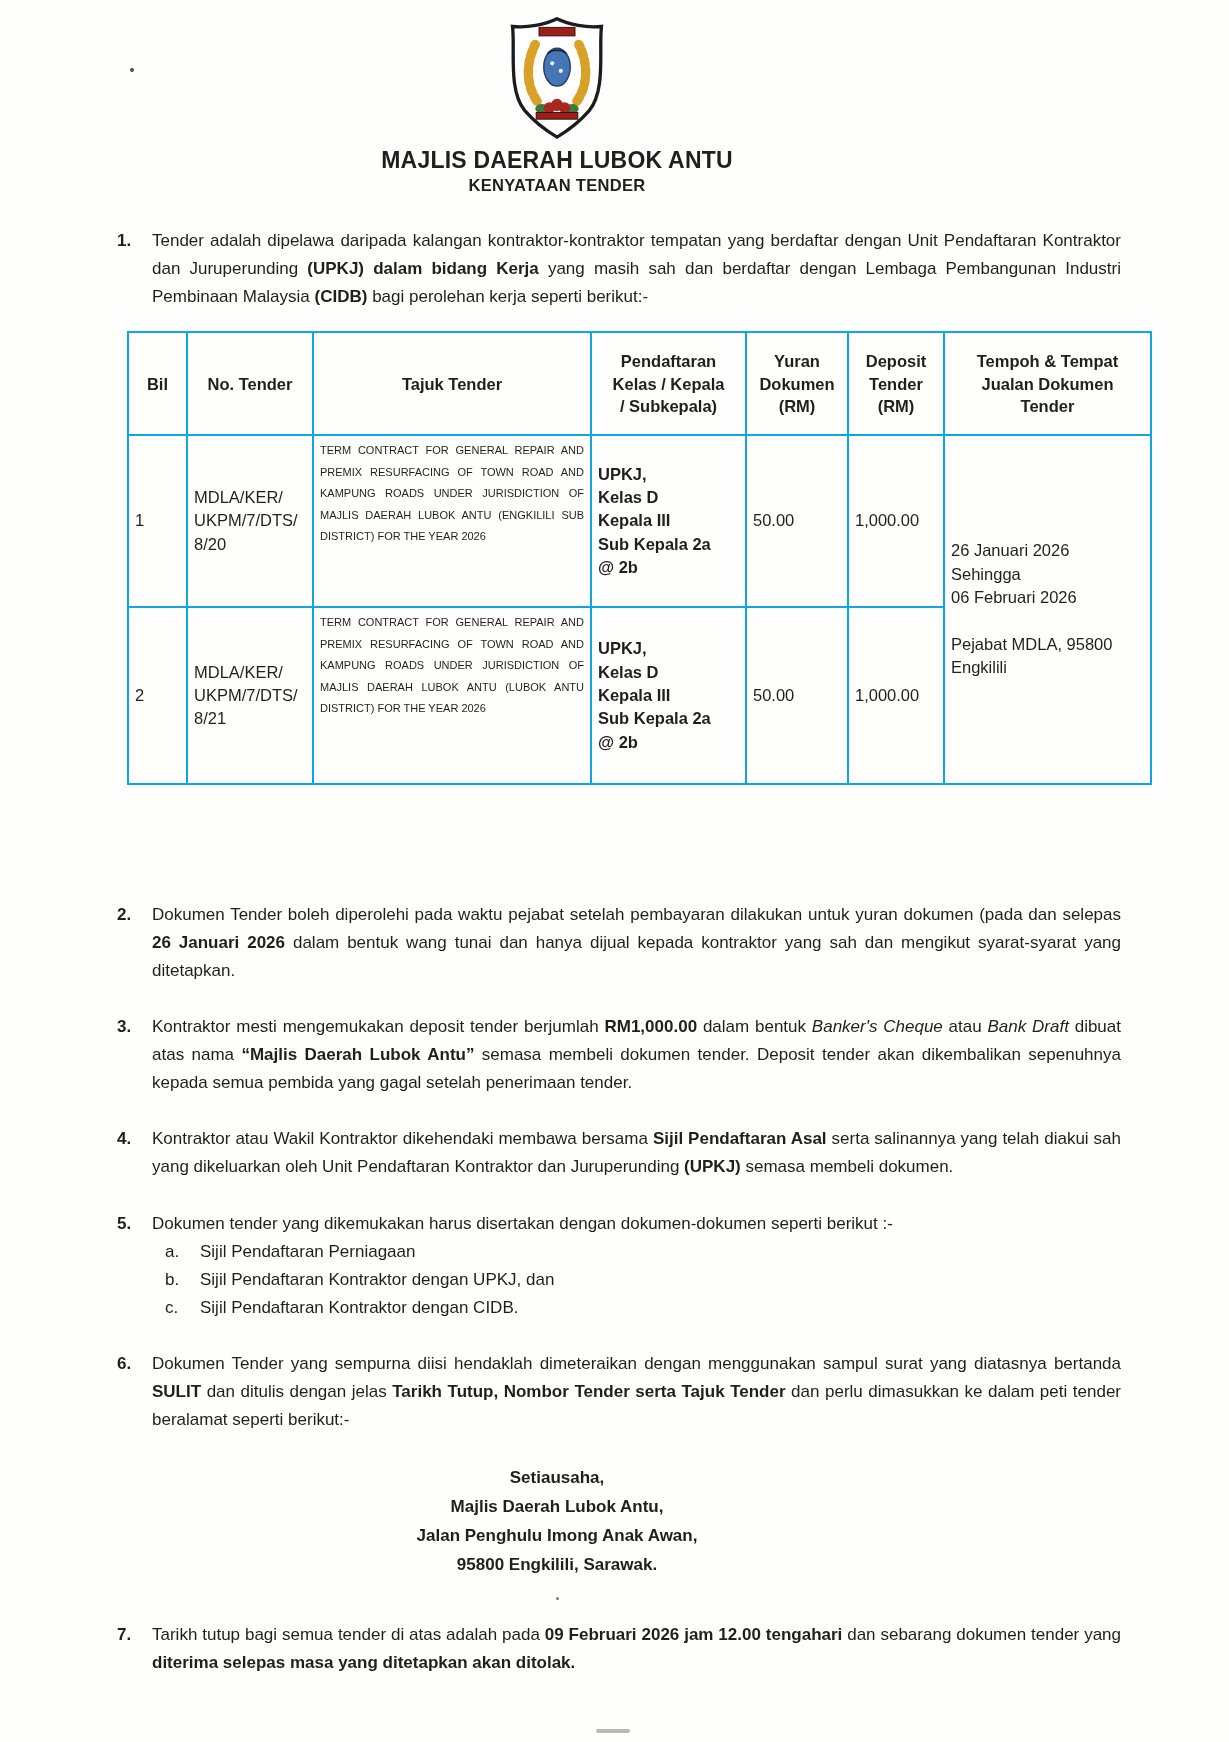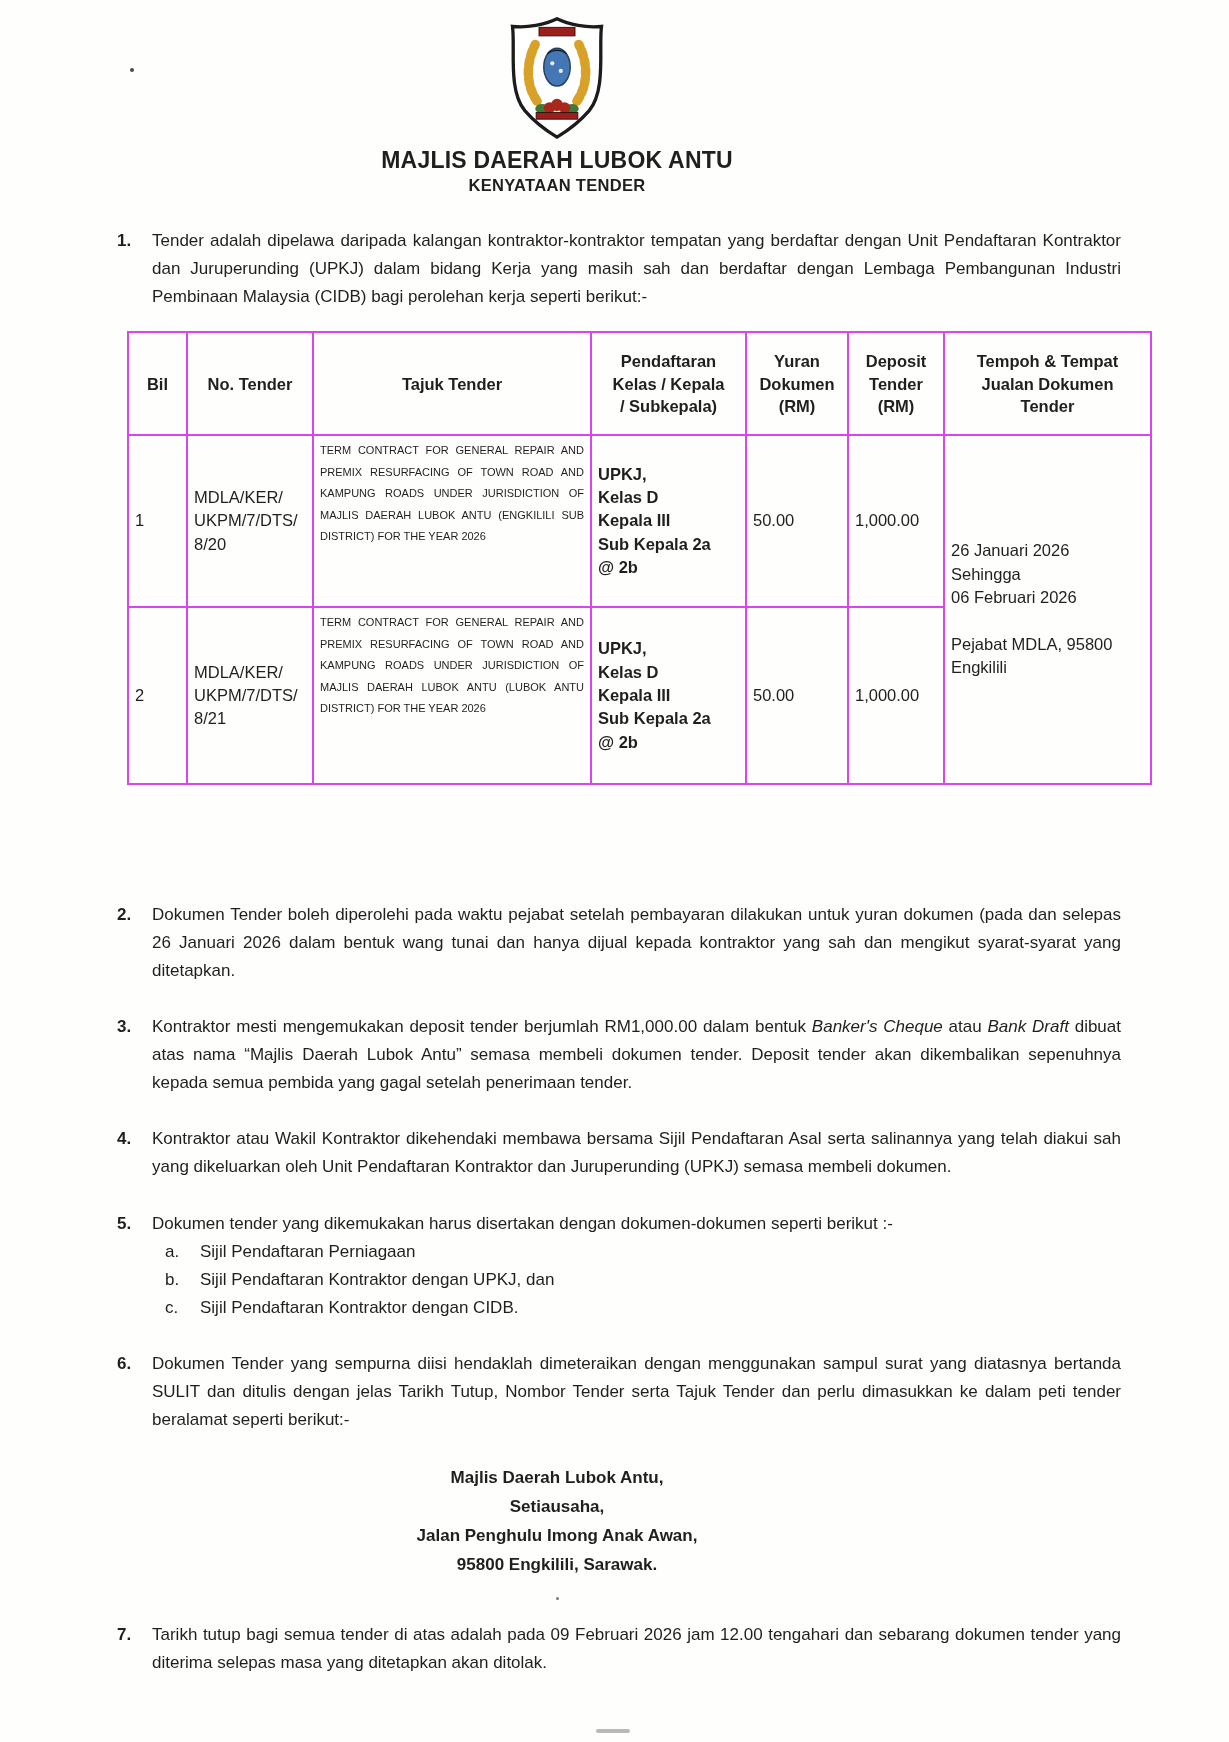--- a/index.html
+++ b/index.html
@@ -7,34 +7,34 @@
         font-family:"Liberation Sans",sans-serif;color:#1f1f1f;overflow:hidden;}
   .content{padding:0 108px 0 117px;}
   .header-block{width:880px;margin:16px 0 0 117px;text-align:center;}
   .crest{display:block;margin:0 auto;}
   .org-title{font-size:23px;font-weight:700;margin-top:7px;letter-spacing:.2px;}
   .doc-title{font-size:16.5px;font-weight:700;margin-top:2px;letter-spacing:.3px;}
 
   .item{display:flex;margin-top:28px;font-size:17px;line-height:1.65;}
   .item .num{width:35px;flex:none;font-weight:700;}
   .item .txt{flex:1;text-align:justify;}
-  .b{font-weight:400;}
+  .b{font-weight:700;}
   .i{font-style:italic;}
 
   .item-1{margin-top:32px;}
   .item-2{margin-top:116px;}
   .item-7{margin-top:42px;}
 
   .sublist{padding-left:13px;}
   .subitem{display:flex;}
   .subitem .sn{width:35px;flex:none;}
 
   .tender-table{border-collapse:collapse;table-layout:fixed;width:1023px;margin:20px 0 0 10px;
                 font-size:16.5px;line-height:1.42;}
-  .tender-table th,.tender-table td{border:2px solid #d946ef;padding:4px 6px;}
+  .tender-table th,.tender-table td{border:2px solid #0ea5e9;padding:4px 6px;}
   .tender-table thead tr{height:103px;}
   .tender-table th{font-weight:700;text-align:center;vertical-align:middle;white-space:pre-line;line-height:1.35;}
   .row-1{height:172px;}
   .row-2{height:177px;}
   .cell-c{text-align:left;vertical-align:middle;}
   .pre{white-space:pre-line;}
   .bold{font-weight:700;}
   .cell-tajuk{font-size:11px;line-height:21.5px;text-align:justify;vertical-align:top;padding:4px 10px 4px 9px;}
 
   .address{width:880px;margin:30px 0 0 117px;text-align:center;font-weight:700;
@@ -186,22 +186,22 @@
     </div>
 
     <div class="item">
       <div class="num">6.</div>
       <div class="txt"><span>Dokumen Tender yang sempurna diisi hendaklah dimeteraikan dengan menggunakan sampul surat yang diatasnya bertanda </span><span class="b">SULIT</span><span> dan ditulis dengan jelas </span><span class="b">Tarikh Tutup, Nombor Tender serta Tajuk Tender</span><span> dan perlu dimasukkan ke dalam peti tender beralamat seperti berikut:-</span></div>
     </div>
 
   </div>
 
   <div class="address">
+    <div>Setiausaha,</div>
     <div>Majlis Daerah Lubok Antu,</div>
-    <div>Setiausaha,</div>
     <div>Jalan Penghulu Imong Anak Awan,</div>
     <div>95800 Engkilili, Sarawak.</div>
   </div>
 
   <div class="content">
     <div class="item item-7">
       <div class="num">7.</div>
       <div class="txt"><span>Tarikh tutup bagi semua tender di atas adalah pada </span><span class="b">09 Februari 2026  jam 12.00 tengahari</span><span> dan sebarang dokumen tender yang </span><span class="b">diterima selepas masa yang ditetapkan akan ditolak.</span></div>
     </div>
   </div>

